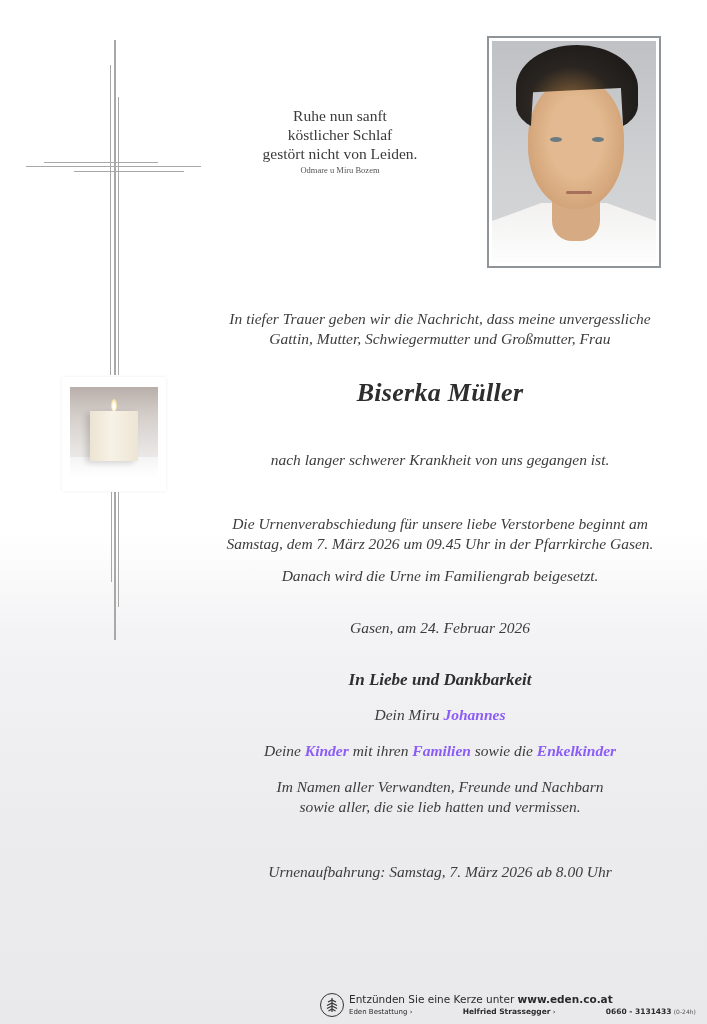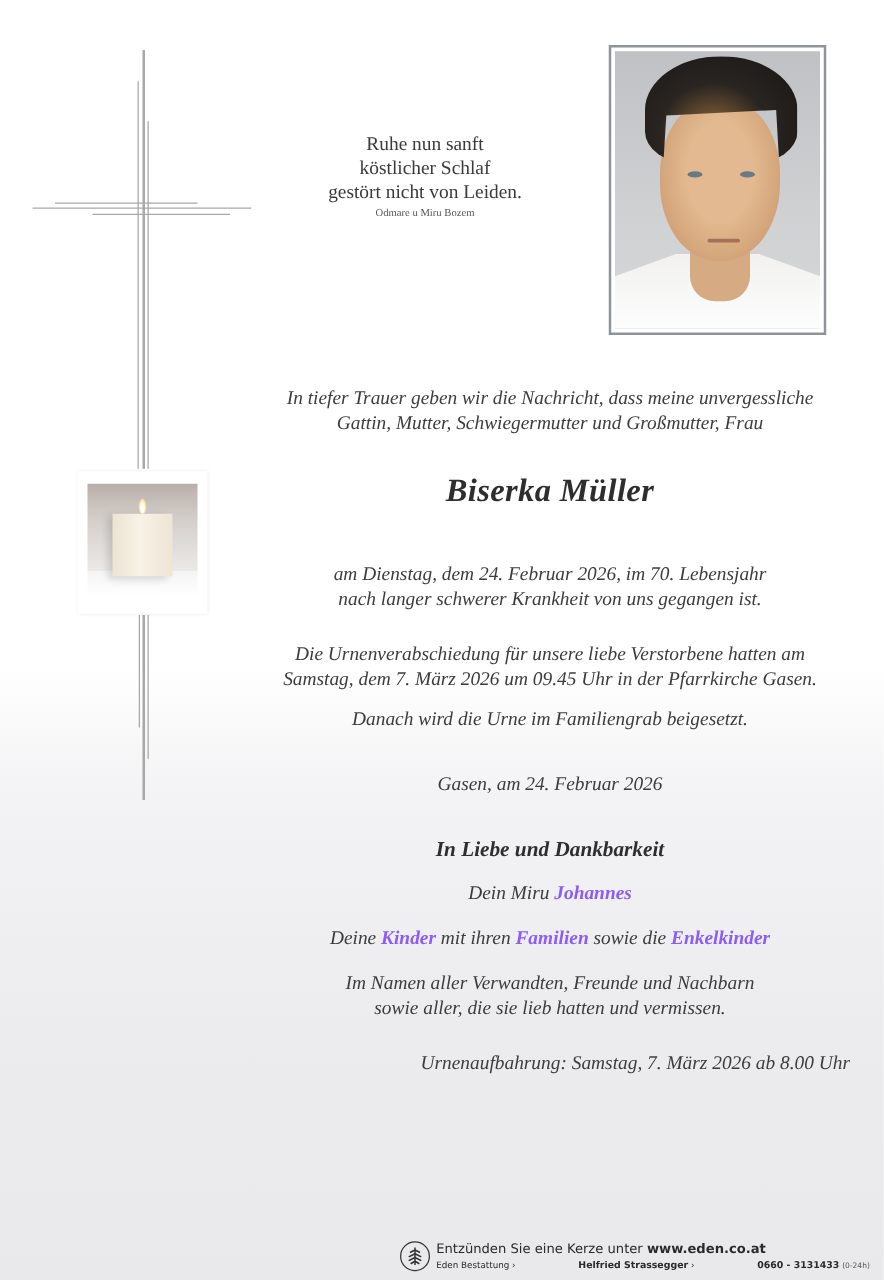--- a/index.html
+++ b/index.html
@@ -139,45 +139,44 @@
 </div>
 
 <div class="intro">
   <div>In tiefer Trauer geben wir die Nachricht, dass meine unvergessliche</div>
   <div>Gattin, Mutter, Schwiegermutter und Großmutter, Frau</div>
 </div>
 
 <div class="name">Biserka Müller</div>
 
 <div class="block" style="top:450px;">
-  <div>am Dienstag, dem 24. Februar 2026, im 70. Lebensjahr</div>
   <div>nach langer schwerer Krankheit von uns gegangen ist.</div>
 </div>
 
 <div class="block" style="top:514px;">
-  <div>Die Urnenverabschiedung für unsere liebe Verstorbene hatten am</div>
+  <div>Die Urnenverabschiedung für unsere liebe Verstorbene beginnt am</div>
   <div>Samstag, dem 7. März 2026 um 09.45 Uhr in der Pfarrkirche Gasen.</div>
 </div>
 <div class="block" style="top:566px;">Danach wird die Urne im Familiengrab beigesetzt.</div>
 
 <div class="block" style="top:618px;">Gasen, am 24. Februar 2026</div>
 
 <div class="block heading" style="top:670px;">In Liebe und Dankbarkeit</div>
 <div class="block" style="top:705px;">
   <span>Dein Miru </span><span class="b">Johannes</span>
 </div>
 <div class="block" style="top:741px;">
   <span>Deine </span><span class="b">Kinder</span><span> mit ihren </span><span class="b">Familien</span><span> sowie die </span><span class="b">Enkelkinder</span>
 </div>
 <div class="block" style="top:777px;">
   <div>Im Namen aller Verwandten, Freunde und Nachbarn</div>
   <div>sowie aller, die sie lieb hatten und vermissen.</div>
 </div>
 
-<div class="block" style="top:841px;text-align:right;">Urnenaufbahrung: Samstag, 7. März 2026 ab 8.00 Uhr</div>
+<div class="block" style="top:862px;">Urnenaufbahrung: Samstag, 7. März 2026 ab 8.00 Uhr</div>
 
 <div class="footer">
   <div class="logo">
     <svg width="14" height="16" viewBox="0 0 14 16">
       <line x1="7" y1="1" x2="7" y2="15" stroke="#333" stroke-width="1.2"></line>
       <path d="M7 3 L3 5 M7 3 L11 5 M7 6 L2 8.5 M7 6 L12 8.5 M7 9 L2 11.5 M7 9 L12 11.5 M7 12 L3.5 14 M7 12 L10.5 14" stroke="#333" stroke-width="1.3" fill="none"></path>
     </svg>
   </div>
   <div>
     <div class="line1">

